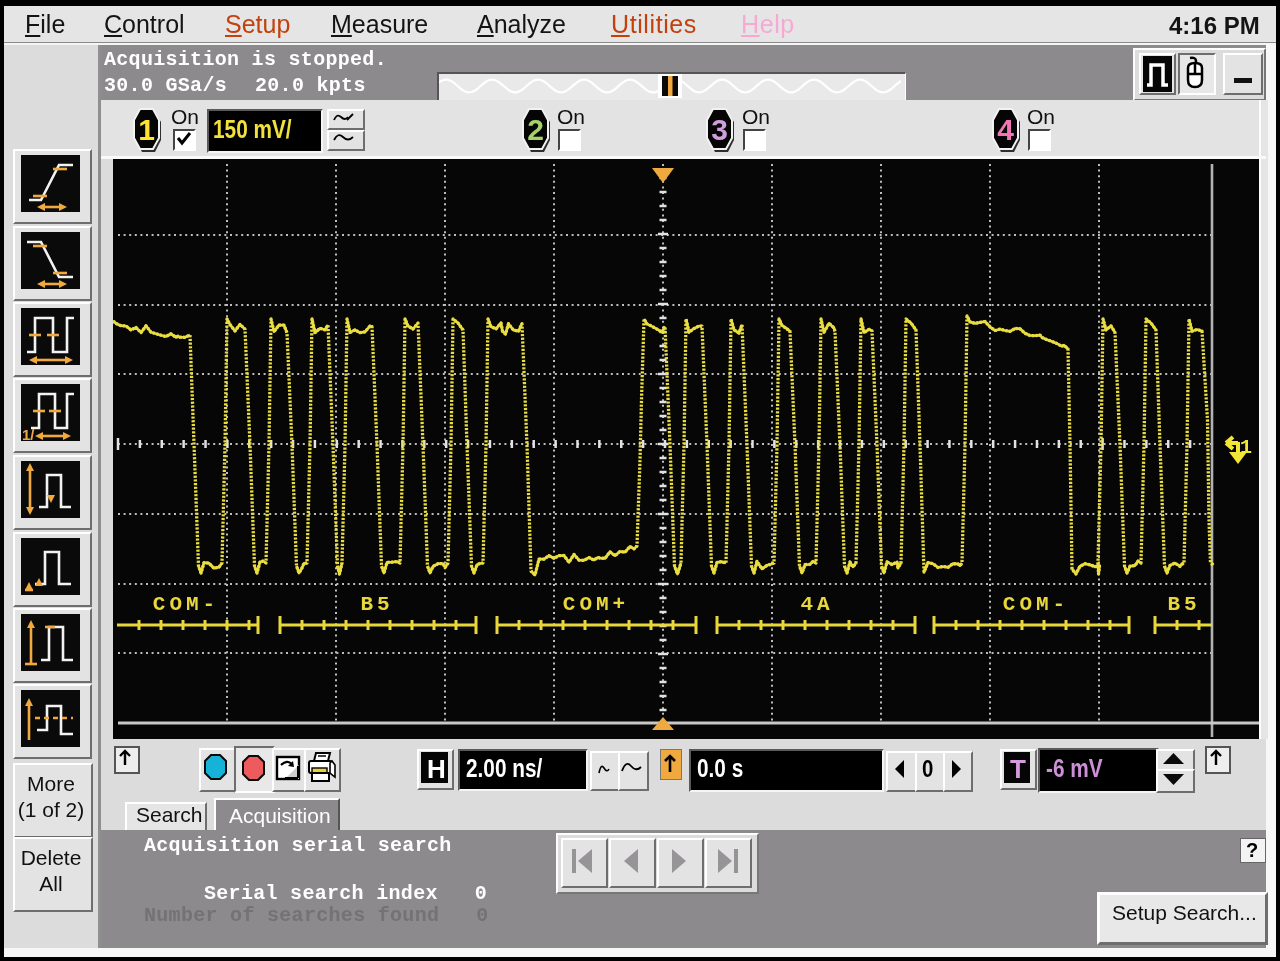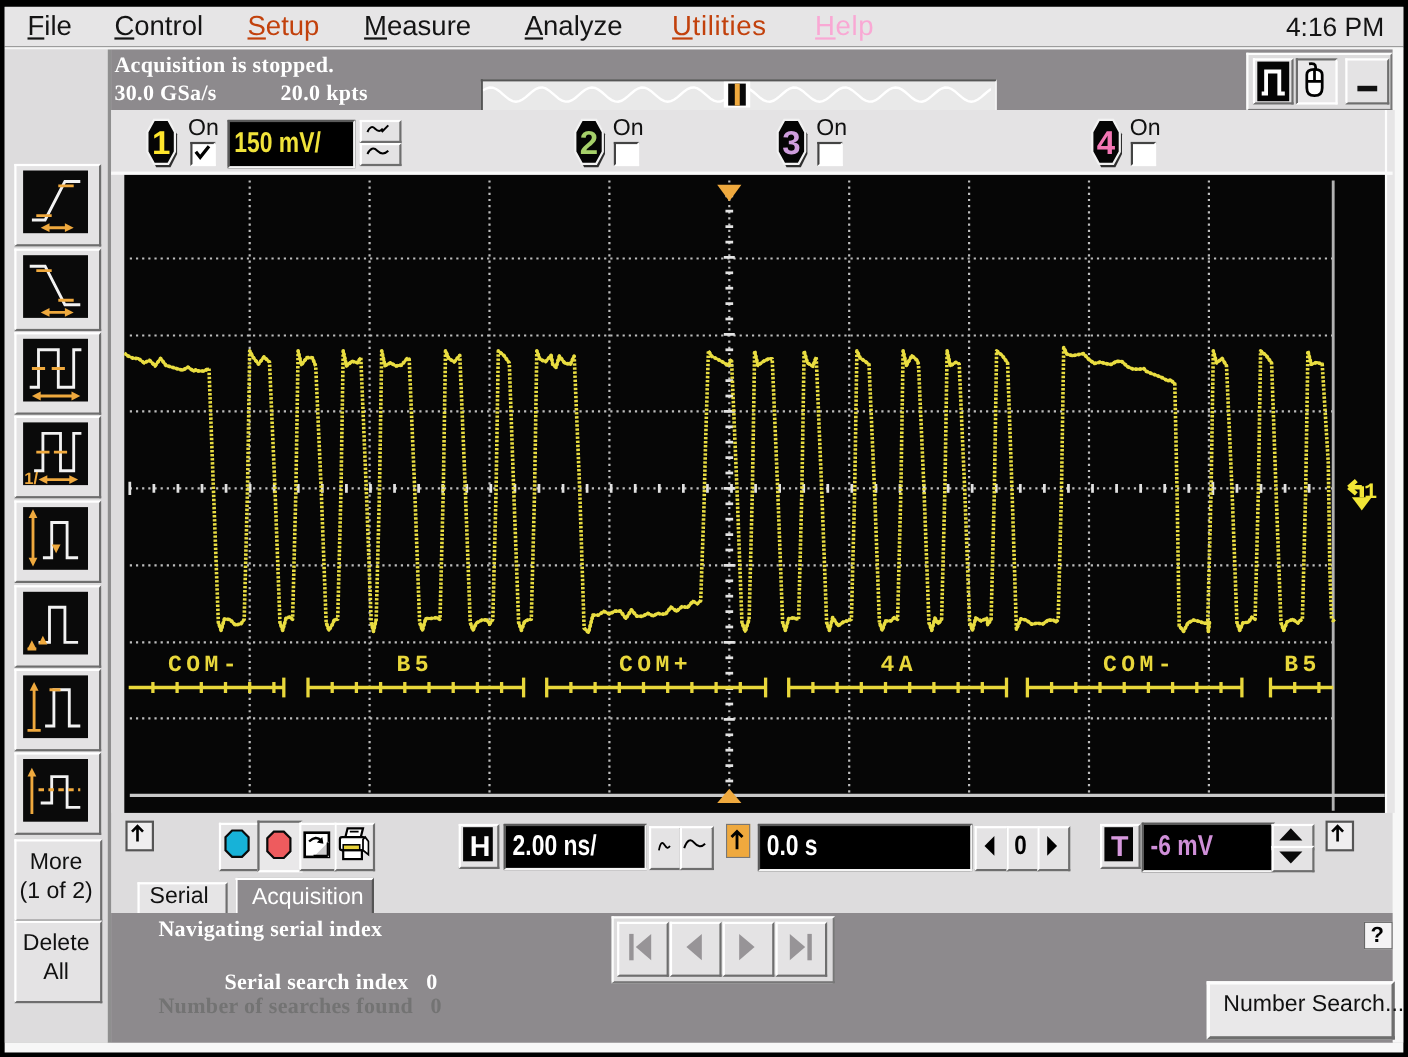--- a/index.html
+++ b/index.html
@@ -7,38 +7,38 @@
        font-family:"Liberation Sans", sans-serif;}
   .abs{position:absolute;}
   .raised{background:#e2e1e2;border-top:2px solid #fdfdfd;border-left:2px solid #fdfdfd;
           border-bottom:2px solid #777;border-right:2px solid #777;}
   .sunkb{background:#000;border-top:2px solid #5a5a5a;border-left:2px solid #5a5a5a;
          border-bottom:2px solid #f5f5f5;border-right:2px solid #f5f5f5;}
   .btn3{background:#e4e3e4;border-top:2px solid #fff;border-left:2px solid #fff;
         border-bottom:2px solid #6e6e6e;border-right:2px solid #6e6e6e;}
   .pressed{background:#e9e8e9;border-top:2px solid #6e6e6e;border-left:2px solid #6e6e6e;
         border-bottom:2px solid #fff;border-right:2px solid #fff;}
-  .mono{font-family:Liberation Serif, serif;font-weight:bold;}
+  .mono{font-family:Liberation Mono, monospace;font-weight:bold;}
 </style>
 </head>
 <body>
 
 <div class="abs" style="left:4px;top:6px;width:1272px;height:942px;background:#dddcdd;"></div>
 
 <div class="abs" style="left:4px;top:6px;width:1272px;height:37px;background:#e6e5e6;"></div>
 <div class="abs" style="left:4px;top:42px;width:1272px;height:1px;background:#8a8a8a;"></div>
 <div class="abs" style="left:4px;top:43px;width:1272px;height:2px;background:#f5f5f5;"></div>
 <div class="abs" style="left:25px;top:10px;font-size:25px;color:#141414;"><u>F</u>ile</div>
 <div class="abs" style="left:104px;top:10px;font-size:25px;color:#141414;"><u>C</u>ontrol</div>
 <div class="abs" style="left:225px;top:10px;font-size:25px;color:#c2410c;"><u>S</u>etup</div>
 <div class="abs" style="left:331px;top:10px;font-size:25px;color:#141414;"><u>M</u>easure</div>
 <div class="abs" style="left:477px;top:10px;font-size:25px;color:#141414;"><u>A</u>nalyze</div>
 <div class="abs" style="left:611px;top:10px;font-size:25px;letter-spacing:0.6px;color:#c2410c;"><u>U</u>tilities</div>
 <div class="abs" style="left:741px;top:10px;font-size:25px;letter-spacing:0.6px;color:#f9a8d4;"><u>H</u>elp</div>
-<div class="abs" style="left:1169px;top:12px;font-size:24px;color:#141414;">4:16 PM</div>
+<div class="abs" style="left:1169px;top:12px;font-size:24px;color:#141414;font-weight:bold;">4:16 PM</div>
 
 <div class="abs" style="left:4px;top:45px;width:94px;height:903px;background:#dddcdd;"></div>
 <div class="abs" style="left:98px;top:45px;width:3px;height:903px;background:#8f8f8f;"></div>
 
 <div class="abs" style="left:101px;top:45px;width:1175px;height:55px;background:#8d8a8d;"></div>
 <div class="abs mono" style="left:104px;top:48px;font-size:20px;color:#fff;letter-spacing:0.3px;">Acquisition is stopped.</div>
 <div class="abs mono" style="left:104px;top:74px;font-size:20px;color:#fff;letter-spacing:0.3px;">30.0 GSa/s</div>
 <div class="abs mono" style="left:255px;top:74px;font-size:20px;color:#fff;letter-spacing:0.3px;">20.0 kpts</div>
 
 <div class="abs" style="left:437px;top:72px;width:466px;height:28px;background:#e9e9e9;border-top:2px solid #555;border-left:2px solid #555;border-bottom:1px solid #fff;border-right:1px solid #fff;"></div>
@@ -375,26 +375,26 @@
 <svg class="abs" style="left:1161px;top:773px;" width="25" height="13" viewBox="0 0 25 13">
   <polygon points="12.5,12 23,1 2,1" fill="#0a0a0a"></polygon>
 </svg>
 
 <div class="abs" style="left:1205px;top:746px;width:22px;height:24px;background:#efeeef;border:2px solid #555;"></div>
 <svg class="abs" style="left:1207px;top:748px;" width="18" height="20" viewBox="0 0 18 20">
   <path d="M9,3 L9,17 M4,8 L9,3 L14,8" fill="none" stroke="#000" stroke-width="2.4"></path>
 </svg>
 
 <div class="abs" style="left:125px;top:802px;width:78px;height:26px;background:#e6e5e6;border-top:2px solid #fff;border-left:2px solid #fff;border-right:2px solid #6e6e6e;"></div>
-<div class="abs" style="left:136px;top:803px;font-size:21px;color:#111;">Serial</div>
+<div class="abs" style="left:136px;top:803px;font-size:21px;color:#111;">Search</div>
 <div class="abs" style="left:214px;top:798px;width:122px;height:32px;background:#8d8a8d;border-top:2px solid #fff;border-left:2px solid #fff;border-right:2px solid #555;"></div>
 <div class="abs" style="left:229px;top:804px;font-size:21px;color:#fff;">Acquisition</div>
 
 <div class="abs" style="left:101px;top:830px;width:1165px;height:118px;background:#8d8a8d;"></div>
-<div class="abs mono" style="left:144px;top:834px;font-size:20px;color:#fff;letter-spacing:0.3px;">Navigating serial index</div>
+<div class="abs mono" style="left:144px;top:834px;font-size:20px;color:#fff;letter-spacing:0.3px;">Acquisition serial search</div>
 <div class="abs mono" style="left:204px;top:882px;font-size:20px;color:#fff;letter-spacing:0.3px;">Serial search index&nbsp;&nbsp;&nbsp;0</div>
 <div class="abs mono" style="left:144px;top:904px;font-size:20px;color:#737373;letter-spacing:0.3px;">Number of searches found&nbsp;&nbsp;&nbsp;0</div>
 
 <div class="abs" style="left:556px;top:833px;width:199px;height:57px;background:#dddcdd;border-top:2px solid #fdfdfd;border-left:2px solid #fdfdfd;border-bottom:2px solid #777;border-right:2px solid #777;"></div>
 <div class="abs btn3" style="left:561px;top:838px;width:43px;height:46px;"></div>
 <svg class="abs" style="left:568px;top:845px;" width="30" height="32" viewBox="0 0 30 32">
   <rect x="4" y="4" width="4" height="24" fill="#979497"></rect>
   <polygon points="24,4 24,28 10,16" fill="#979497"></polygon>
 </svg>
 <div class="abs btn3" style="left:609px;top:838px;width:43px;height:46px;"></div>
@@ -408,21 +408,21 @@
 <div class="abs btn3" style="left:705px;top:838px;width:43px;height:46px;"></div>
 <svg class="abs" style="left:712px;top:845px;" width="30" height="32" viewBox="0 0 30 32">
   <polygon points="6,4 6,28 20,16" fill="#979497"></polygon>
   <rect x="22" y="4" width="4" height="24" fill="#979497"></rect>
 </svg>
 
 <div class="abs" style="left:1240px;top:838px;width:24px;height:23px;background:#f4f3f4;border:1px solid #666;"></div>
 <div class="abs" style="left:1246px;top:839px;font-size:20px;font-weight:bold;color:#000;">?</div>
 
 <div class="abs" style="left:1097px;top:892px;width:165px;height:47px;background:#e9e8e9;border-top:3px solid #fdfdfd;border-left:3px solid #fdfdfd;border-bottom:3px solid #6e6e6e;border-right:3px solid #6e6e6e;"></div>
-<div class="abs" style="left:1112px;top:901px;font-size:21px;color:#111;">Number Search...</div>
+<div class="abs" style="left:1112px;top:901px;font-size:21px;color:#111;">Setup Search...</div>
 
 <div class="abs" style="left:4px;top:948px;width:1272px;height:9px;background:#f7f7f7;"></div>
 <div class="abs" style="left:0px;top:0px;width:1280px;height:6px;background:#000;"></div>
 <div class="abs" style="left:0px;top:957px;width:1280px;height:4px;background:#000;"></div>
 <div class="abs" style="left:0px;top:0px;width:4px;height:961px;background:#000;"></div>
 <div class="abs" style="left:1276px;top:0px;width:4px;height:961px;background:#000;"></div>
 
 <div class="abs btn3" style="left:13px;top:149px;width:75px;height:71px;"></div>
 <div class="abs" style="left:21px;top:155px;width:59px;height:57px;background:#0a0a0a;"></div>
 <svg class="abs" style="left:21px;top:155px;" width="59" height="57" viewBox="0 0 59 57">

